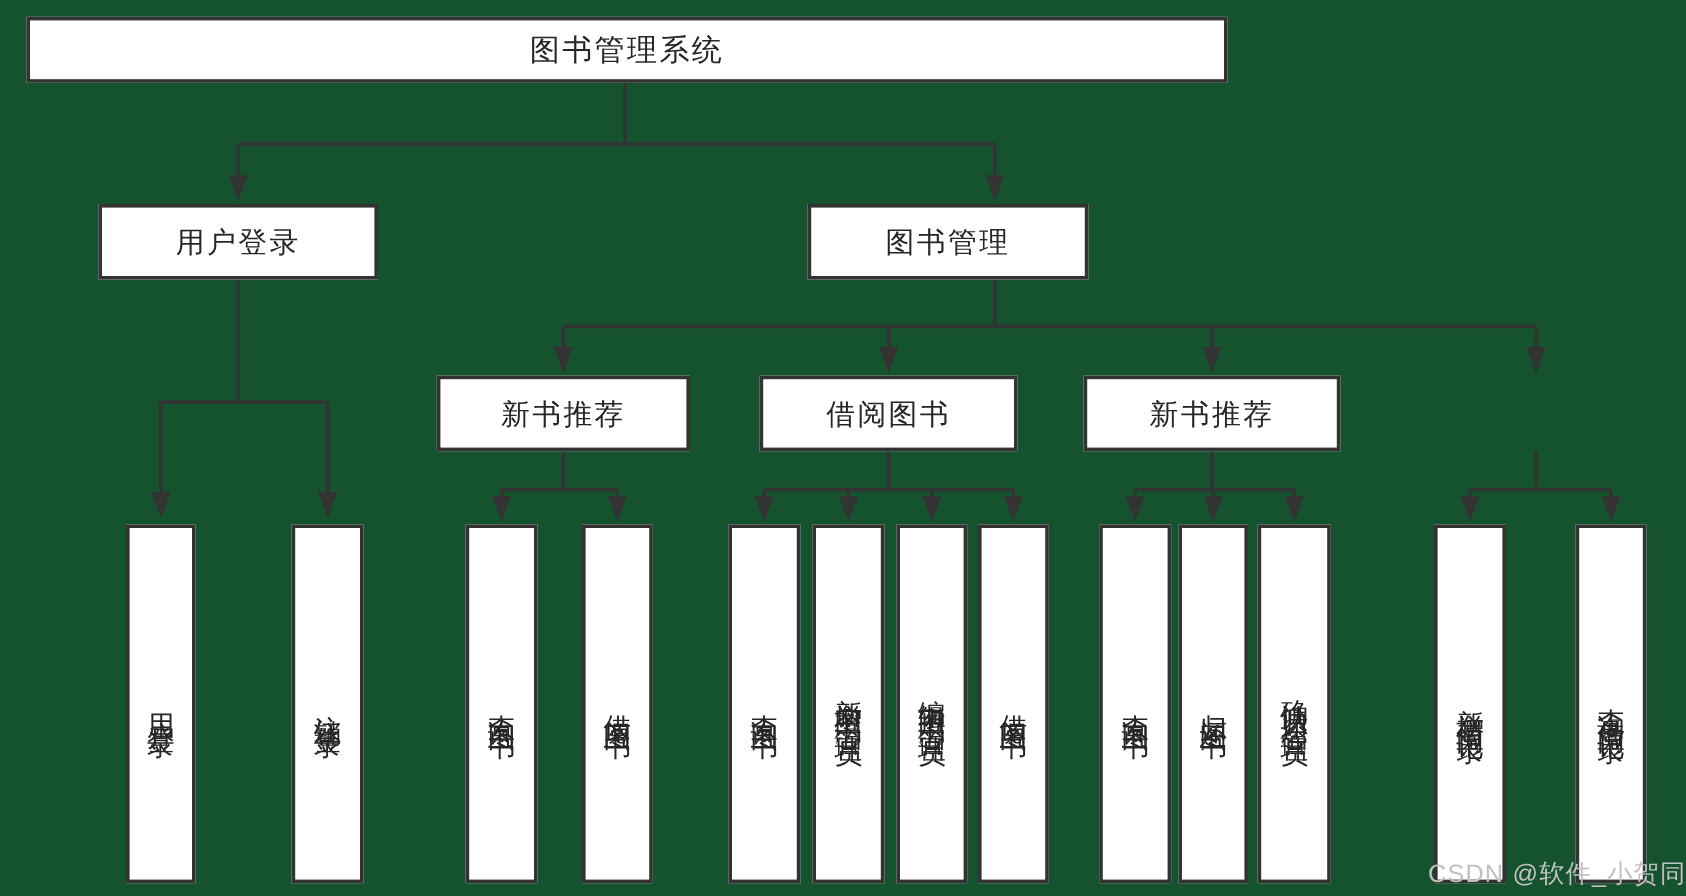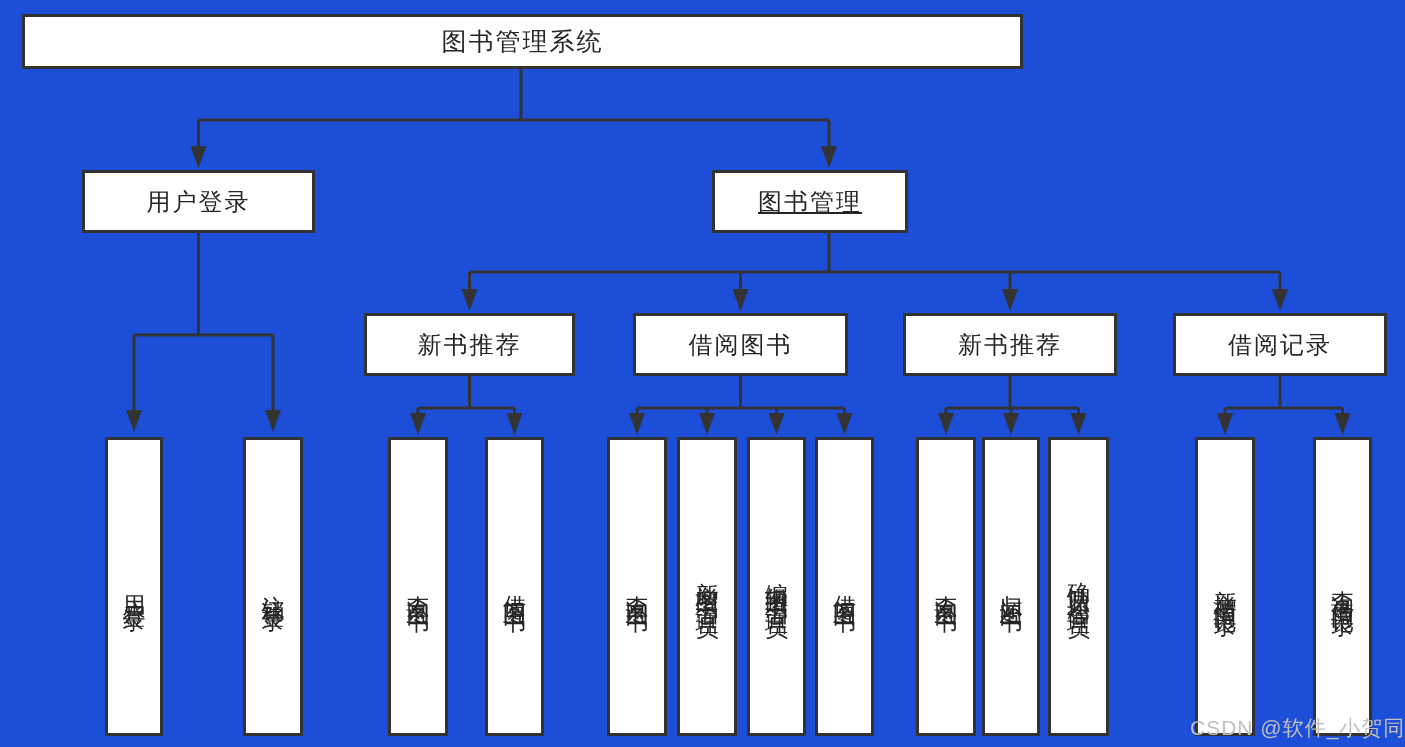--- a/index.html
+++ b/index.html
@@ -1,19 +1,19 @@
 <!DOCTYPE html>
 <html><head>
 <meta charset="utf-8">
 <style>
   html,body{margin:0;padding:0;background:#ffffff;}
   #canvas{
     position:relative;
     width:1405px;height:747px;
-    background:#1d4ed8;
+    background:#14532d;
     overflow:hidden;
     font-family:"Liberation Sans", sans-serif;
   }
   #connectors{position:absolute;left:0;top:0;z-index:1;}
   .rail{stroke:#333333;stroke-width:3;fill:none;}
   .node{
     position:absolute;
     box-sizing:border-box;
     background:#ffffff;
     border:3px solid #333333;
@@ -97,26 +97,25 @@
     <g>
       <path class="rail" d="M1280,376 V408 M1225,408 H1342.5"></path>
       <path class="rail" d="M1225,408 V429" marker-end="url(#arrow)"></path>
       <path class="rail" d="M1342.5,408 V429" marker-end="url(#arrow)"></path>
     </g>
   </svg>
 
   <div class="node hbox root" style="left:22px;top:14px;width:1001px;height:55px;">图书管理系统</div>
 
   <div class="node hbox" style="left:82px;top:170px;width:233px;height:63px;">用户登录</div>
-  <div class="node hbox" style="left:712px;top:170px;width:196px;height:63px;text-decoration:underline;">图书管理</div>
+  <div class="node hbox" style="left:673px;top:170px;width:234px;height:63px;">图书管理</div>
 
   <div class="node hbox" style="left:364px;top:313px;width:211px;height:63px;">新书推荐</div>
   <div class="node hbox" style="left:633px;top:313px;width:215px;height:63px;">借阅图书</div>
   <div class="node hbox" style="left:903px;top:313px;width:214px;height:63px;">新书推荐</div>
-  <div class="node hbox" style="left:1173px;top:313px;width:214px;height:63px;">借阅记录</div>
 
   <div class="node vbox" style="left:105px;top:437px;width:58px;height:299px;">用户登录</div>
   <div class="node vbox" style="left:243px;top:437px;width:60px;height:299px;">注销登录</div>
 
   <div class="node vbox" style="left:388px;top:437px;width:60px;height:299px;">查询图书</div>
   <div class="node vbox" style="left:485px;top:437px;width:59px;height:299px;">借阅图书</div>
 
   <div class="node vbox" style="left:607px;top:437px;width:60px;height:299px;">查询图书</div>
   <div class="node vbox" style="left:677px;top:437px;width:60px;height:299px;">新增图书（管理员）</div>
   <div class="node vbox" style="left:747px;top:437px;width:59px;height:299px;">编辑图书（管理员）</div>

